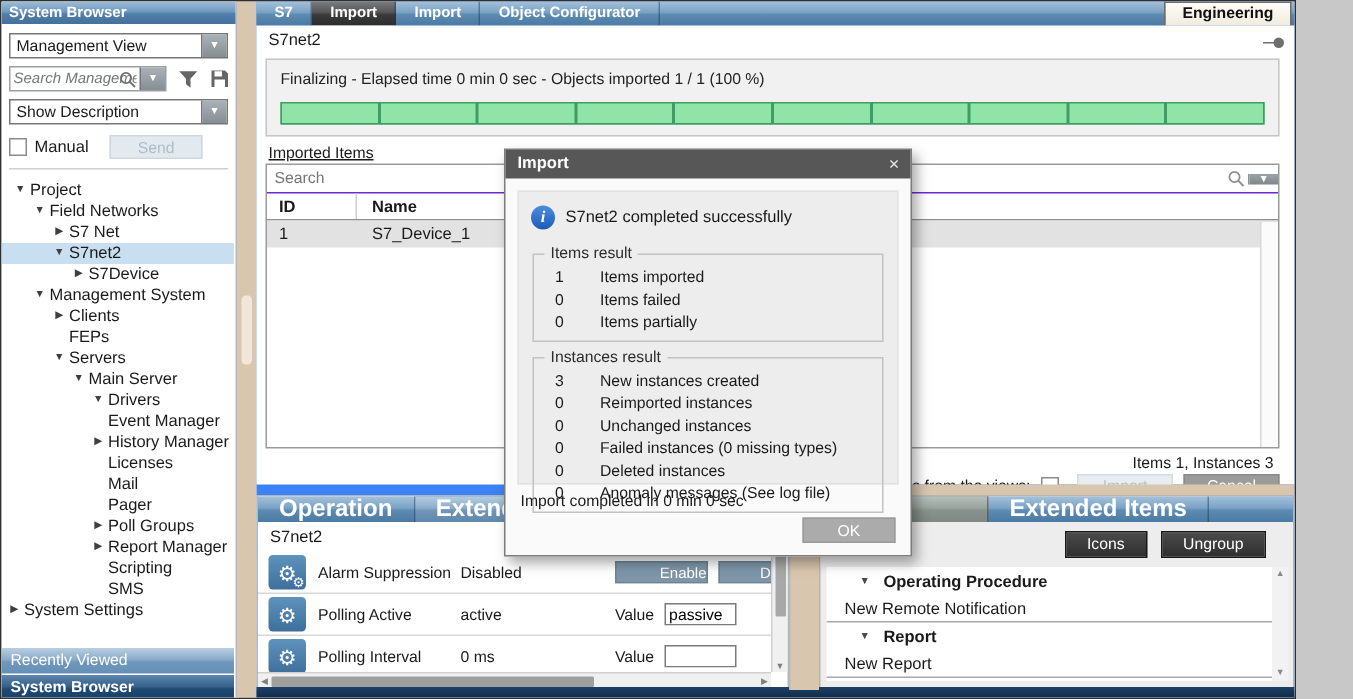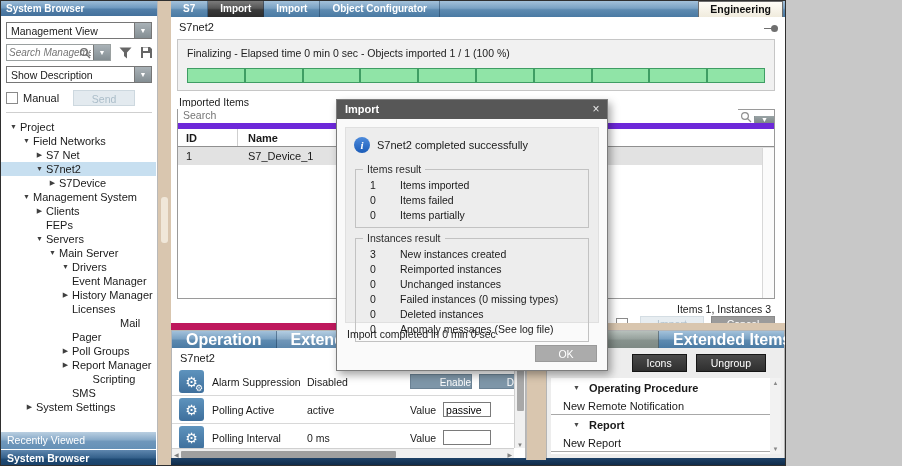--- a/index.html
+++ b/index.html
@@ -1,18 +1,18 @@
 <!DOCTYPE html>
 <html><head>
 <meta charset="utf-8">
 <style>
   * { box-sizing: border-box; margin: 0; padding: 0; }
   html,body { background:#c8c8c8; }
   body { font-family:"Liberation Sans",sans-serif; }
-  .app { position:relative; width:786px; height:466px; background:#fff; border:1px solid #2f2f2f;
+  .app { position:relative; width:864px; height:466px; background:#fff; border:1px solid #2f2f2f;
          font-size:11px; color:#1a1a1a; overflow:hidden; }
 
   
   .sidebar { position:absolute; left:0; top:0; width:157px; height:466px; background:#fff; border-right:1px solid #b9b9b9; }
   .sb-header { height:15px; background:linear-gradient(180deg,#9dbcd7 0%,#6f9ac0 45%,#527fa9 55%,#44719c 100%);
                color:#fff; font-weight:bold; font-size:10px; line-height:15px; padding-left:5px; }
   .sb-controls { padding:6px 5px 0 5px; }
   .dd { display:flex; height:17px; border:1px solid #767676; background:#fff; margin-bottom:5px; align-items:stretch; }
   .dd-label { flex:1; padding:2px 4px; font-size:10.5px; white-space:nowrap; overflow:hidden; }
   .dd-btn { width:17px; background:linear-gradient(180deg,#a9b2b7,#848e93); border-left:1px solid #767676;
@@ -40,21 +40,21 @@
               background:linear-gradient(180deg,#5e86ae 0%,#35618b 45%,#1f4a74 55%,#183f66 100%); }
 
   
   .v-split { position:absolute; left:157px; top:0; width:13px; height:466px; background:#d9c6af; }
   .v-split-handle { position:absolute; left:3px; top:196px; width:7px; height:46px; background:#f0e7d9; border-radius:3px; }
   .h-split { position:absolute; left:170px; right:0; top:322px; height:7px; background:#d9c6af; }
   .v-split2 { position:absolute; left:525px; top:329px; width:20px; height:130px; background:#d9c6af; border-left:1px solid #bba férfiak; }
   .v-split2 { border-left:1px solid #b9b9b9; }
 
   
-  .main { position:absolute; left:170px; top:0; right:0; bottom:0; background:#be185d; }
+  .main { position:absolute; left:170px; top:0; right:0; bottom:0; background:#3b82f6; }
   .tabbar { position:absolute; left:0; right:0; top:0; height:16px; display:flex; align-items:stretch;
             background:linear-gradient(180deg,#a3c1da 0%,#7aa2c4 45%,#5d8ab0 55%,#4a7aa3 100%); }
   .tab { color:#fff; font-weight:bold; font-size:10px; line-height:16px; padding:0 12px;
          border-right:1px solid rgba(25,50,80,.45); white-space:nowrap; }
   .tab.active-dark { background:linear-gradient(180deg,#7b7b7b 0%,#565656 45%,#3a3a3a 55%,#2d2d2d 100%); }
   .tab-spacer { flex:1; }
   .tab-eng { background:linear-gradient(180deg,#fffdf7,#f0ebdd); color:#111; font-weight:bold; font-size:10.5px;
              line-height:15px; padding:0 11px; border:1px solid #6d6d6d; border-bottom:none; margin-right:2px; }
 
   
@@ -63,21 +63,21 @@
   .pin-icon { position:absolute; right:7px; top:8px; width:14px; height:7px; }
   .pin-icon .pin-line { position:absolute; left:0; top:3px; width:8px; height:1px; background:#6f6f6f; }
   .pin-icon .pin-dot { position:absolute; right:0; top:0; width:7px; height:7px; background:#6f6f6f; border-radius:50%; }
   .progress-box { position:absolute; left:6px; right:10px; top:22px; height:52px; border:1px solid #c6c6c6;
                   background:#f1f1f1; padding:7px 9px; }
   .progress-text { font-size:10.5px; color:#222; }
   .progress-bar { display:flex; margin-top:9px; height:15px; border:1px solid #3f9d64; background:#3f9d64; gap:2px; }
   .pseg { flex:1; background:#90e4a7; }
   .imported-label { position:absolute; left:8px; top:79px; font-size:10.5px;text-decoration:underline; }
   .items-table { position:absolute; left:6px; right:10px; top:92px; height:190px; border:1px solid #9a9a9a; background:#fff; }
-  .t-search { display:flex; height:19px; border-bottom:6px solid #6d28d9; align-items:flex-end; }
+  .t-search { display:flex; height:19px; border-bottom:1px solid #6d28d9; align-items:center; }
   .t-search input { flex:1; border:none; outline:none; font-size:10.5px; color:#777; padding:2px 5px; min-width:0;
                     font-family:"Liberation Sans",sans-serif; }
   .t-mag { width:16px; display:flex; align-items:center; justify-content:center; }
   .t-dd { width:20px; background:linear-gradient(180deg,#9aa4a6,#7c8789); color:#fff; font-size:7px;
           display:flex; align-items:center; justify-content:center; border-left:1px solid #8b9496; }
   .t-head { display:flex; height:18px; line-height:18px; font-weight:bold; border-bottom:1px solid #8f8f8f; }
   .t-head .c1 { width:60px; padding-left:8px; border-right:1px solid #cfcfcf; }
   .t-head .c2 { flex:1; padding-left:10px; }
   .t-row { display:flex; height:18px; line-height:18px; background:#e2e2e2; }
   .t-row .c1 { width:60px; padding-left:8px; }
@@ -256,41 +256,41 @@
         <div class="tree-row" style="padding-left: 71px;">
           <span>Event Manager</span>
         </div>
         <div class="tree-row" style="padding-left: 58px;">
           <span class="tree-arrow">▶</span>
           <span>History Manager</span>
         </div>
         <div class="tree-row" style="padding-left: 71px;">
           <span>Licenses</span>
         </div>
-        <div class="tree-row" style="padding-left: 71px; margin-left: 48px;">
+        <div class="tree-row" style="padding-left: 71px;">
           <span>Mail</span>
         </div>
         <div class="tree-row" style="padding-left: 71px;">
           <span>Pager</span>
         </div>
         <div class="tree-row" style="padding-left: 58px;">
           <span class="tree-arrow">▶</span>
           <span>Poll Groups</span>
         </div>
         <div class="tree-row" style="padding-left: 58px;">
           <span class="tree-arrow">▶</span>
           <span>Report Manager</span>
         </div>
-        <div class="tree-row" style="padding-left: 71px; justify-content: center;">
+        <div class="tree-row" style="padding-left: 71px;">
           <span>Scripting</span>
         </div>
         <div class="tree-row" style="padding-left: 71px;">
           <span>SMS</span>
         </div>
-        <div class="tree-row" style="padding-left: 22px;">
+        <div class="tree-row" style="padding-left: 2px;">
           <span class="tree-arrow">▶</span>
           <span>System Settings</span>
         </div>
       </div>
 
     <div class="sb-bar bar-recent">Recently Viewed</div>
     <div class="sb-bar bar-sysb">System Browser</div>
   </div>
 
   <div class="v-split">

